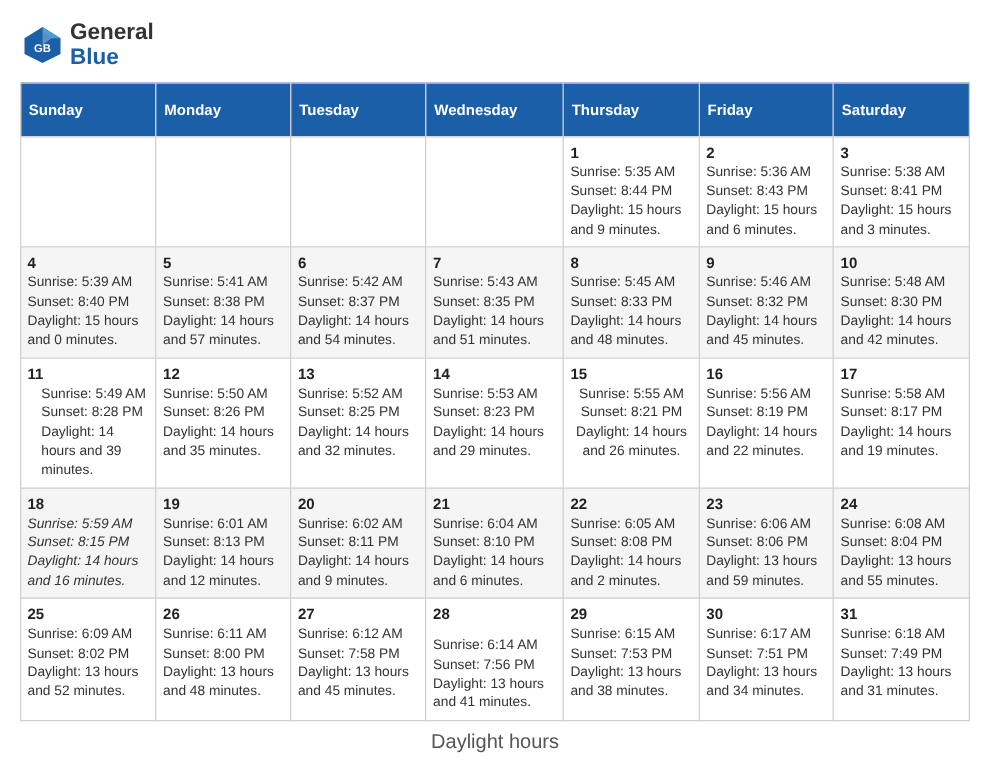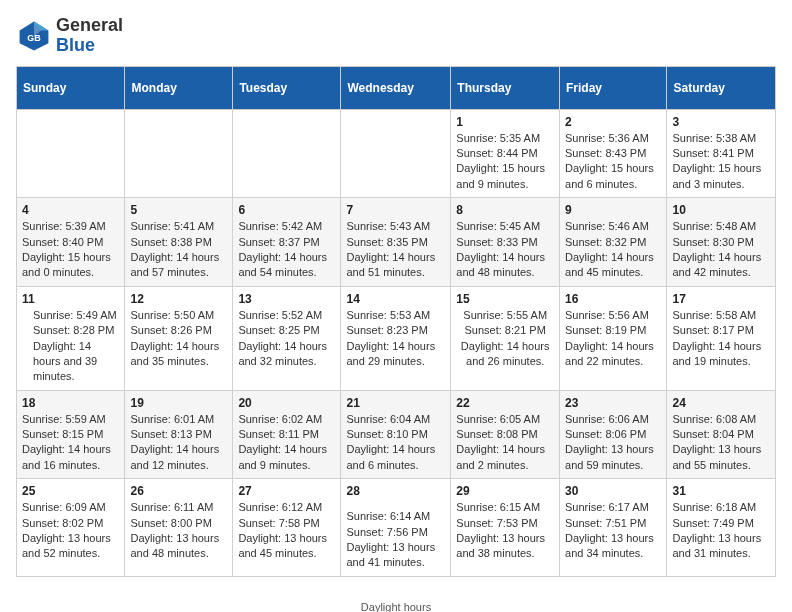--- a/index.html
+++ b/index.html
@@ -78,23 +78,23 @@
     .day-info {
       color: #333;
       line-height: 1.4;
       font-size: 11px;
     }
     .empty-cell {
       background: #fff !important;
     }
     .daylight-note {
       text-align: center;
-      font-size: 11px;
+      font-size: 16px;
       color: #555;
-      margin-top: 24px;
+      margin-top: 8px;
     }
   </style>
 </head>
 <body>
 
 <div class="header">
   <div class="logo">
     <svg class="logo-icon" viewBox="0 0 40 40">
       <polygon points="20,4 36,14 36,28 20,36 4,28 4,14" fill="#1a5fa8"></polygon>
       <polygon points="20,4 36,14 28,14 20,8" fill="#4a9fd4"></polygon>
@@ -231,21 +231,21 @@
         <td>
           <div class="day-number">17</div>
           <div class="day-info" style="white-space: pre-line;">Sunrise: 5:58 AM
 Sunset: 8:17 PM
 Daylight: 14 hours and 19 minutes.</div>
         </td>
       </tr>
       <tr>
         <td>
           <div class="day-number">18</div>
-          <div class="day-info" style="white-space: pre-line;">Sunrise: 5:59 AM
+          <div class="day-info" style="white-space: pre-line; font-style: italic;">Sunrise: 5:59 AM
 Sunset: 8:15 PM
 Daylight: 14 hours and 16 minutes.</div>
         </td>
         <td>
           <div class="day-number">19</div>
           <div class="day-info" style="white-space: pre-line;">Sunrise: 6:01 AM
 Sunset: 8:13 PM
 Daylight: 14 hours and 12 minutes.</div>
         </td>
         <td>

